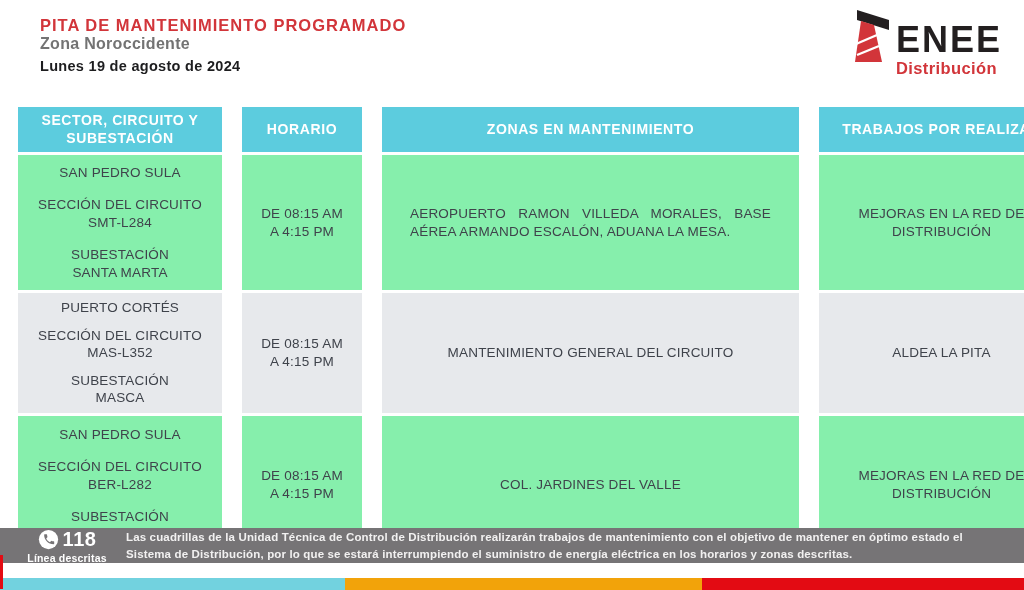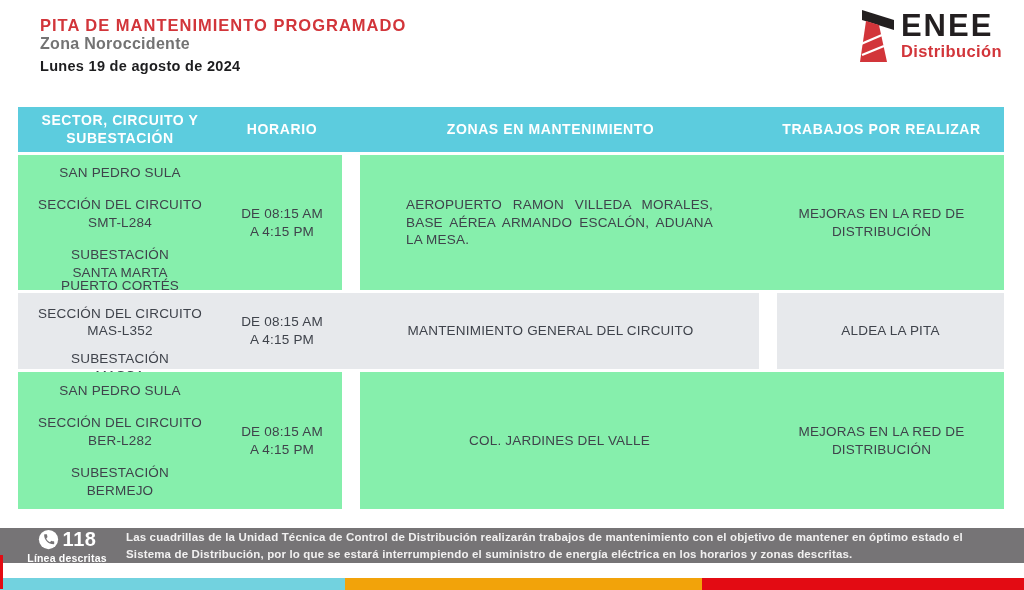--- a/index.html
+++ b/index.html
@@ -11,36 +11,36 @@
 
   
   .hdr { position:absolute; left:40px; top:16px; }
   .hdr-title { color:#d2353a; font-weight:bold; font-size:16.5px; letter-spacing:1px; }
   .hdr-zone { color:#737373; font-weight:bold; font-size:16px; margin-top:0; letter-spacing:.3px; }
   .hdr-date { color:#1d1d1f; font-weight:bold; font-size:14.5px; margin-top:5px; letter-spacing:.3px; }
 
   .logo { position:absolute; right:22px; top:8px; display:flex; align-items:flex-start; }
   .logo-mark { width:40px; height:56px; margin-right:4px; }
   .logo-texts { display:flex; flex-direction:column; align-items:flex-start; }
-  .logo-name { color:#231f20; font-weight:bold; font-size:31px; letter-spacing:2px; line-height:1; margin-top:2px; }
+  .logo-name { color:#231f20; font-weight:bold; font-size:36px; letter-spacing:2px; line-height:1; margin-top:14px; }
   .logo-sub { color:#d2353a; font-weight:bold; font-size:16.5px; letter-spacing:.4px; margin-top:1px; }
 
   
   .tbl { position:absolute; left:18px; top:107px; width:995px; }
-  .trow { display:grid; grid-template-columns:204px 120px 417px 245px; column-gap:0; margin-bottom:3px; }
+  .trow { display:grid; grid-template-columns:204px 120px 417px 245px; column-gap:20px; margin-bottom:3px; }
   .cell { display:flex; flex-direction:column; align-items:center; justify-content:center; text-align:center; }
   .thead .cell { background:#5cccde; color:#ffffff; font-weight:bold; font-size:14px; letter-spacing:.6px; height:45px; line-height:1.25; padding:0 10px; }
   .tdata .cell { color:#3f434b; font-size:13.5px; letter-spacing:.2px; line-height:1.3; }
   .row-a .cell { background:#86efac; }
   .row-b .cell { background:#e7e9ec; }
   .r1 .cell { height:135px; }
-  .r2 .cell { height:76px; }
+  .r2 .cell { height:120px; }
   .r3 .cell { height:137px; }
   .sector-stack { display:flex; flex-direction:column; gap:15px; align-items:center; }
-  .zones-cell { padding:0 46px;margin-left:18px; }
+  .zones-cell { padding:0 28px; }
   .zones-justify { text-align:justify; }
   .work-cell { padding:0 5px; }
 
   
   .footer-bar { position:absolute; left:0; top:528px; width:1024px; height:35px; background:#767476; display:flex; align-items:center; }
   .red-sliver { position:absolute; left:0; top:555px; width:3px; height:34px; background:#e30b13; z-index:3; }
   .phone-block { width:118px; display:flex; flex-direction:column; align-items:center; justify-content:center; margin-left:8px; }
   .phone-top { display:flex; align-items:center; gap:4px; }
   .phone-num { color:#ffffff; font-weight:bold; font-size:20px; letter-spacing:.5px; }
   .phone-label { color:#ffffff; font-weight:bold; font-size:10.5px; margin-top:1px; letter-spacing:.2px; }

